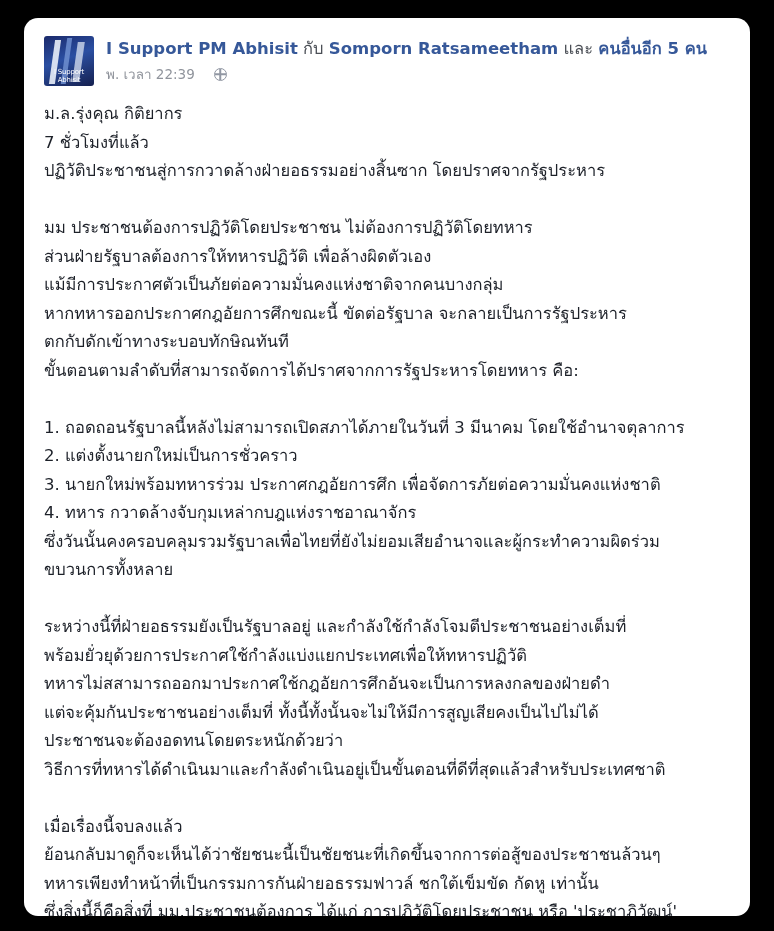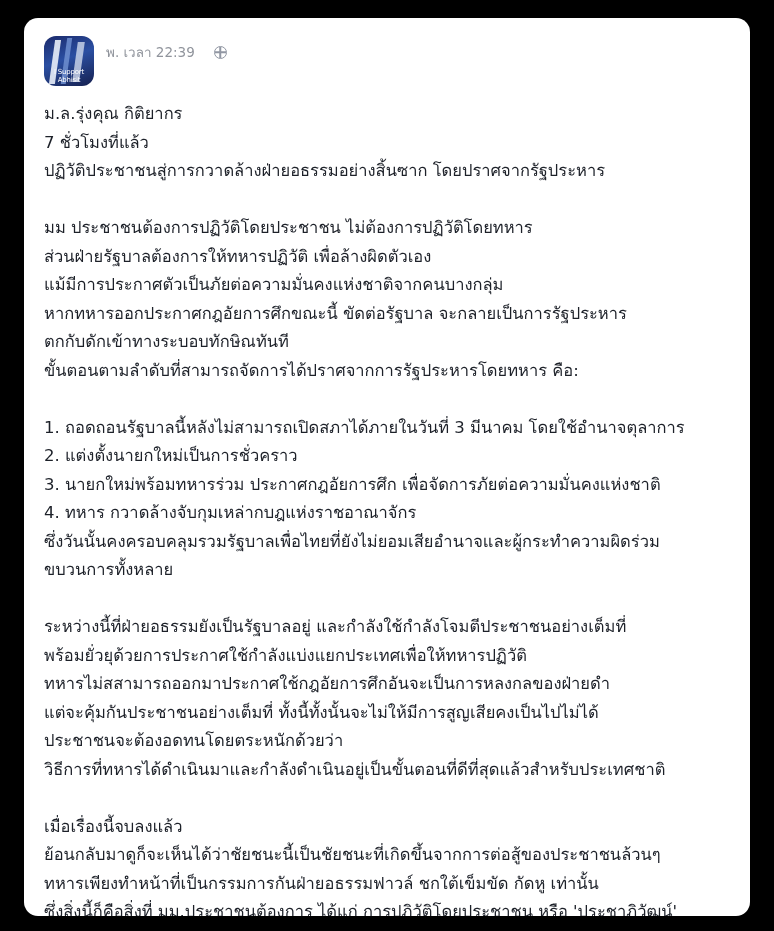--- a/index.html
+++ b/index.html
@@ -28,21 +28,21 @@
   .header {
     display: flex;
     align-items: flex-start;
     gap: 12px;
     margin-bottom: 14px;
   }
   .avatar {
     width: 50px;
     height: 50px;
     flex: 0 0 50px;
-    border-radius: 12px;
+    border-radius: 3px;
     background: linear-gradient(160deg, #1b2a6b 0%, #2b4fa2 45%, #15204f 100%);
     position: relative;
     overflow: hidden;
   }
   .avatar .stripe1 {
     position: absolute;
     left: 8px; top: 4px;
     width: 6px; height: 44px;
     background: #e8eef8;
     transform: skewX(-8deg);
@@ -151,20 +151,21 @@
 
   <div class="header">
     <div class="avatar">
       <div class="stripe1"></div>
       <div class="stripe2"></div>
       <div class="stripe3"></div>
       <div class="label">I Support
 Abhisit</div>
     </div>
     <div class="head-text">
+      <div class="title-line"><span class="name">I Support PM Abhisit</span> <span class="conn">กับ</span> <span class="name">Somporn Ratsameetham</span> <span class="conn">และ</span> <span class="others">คนอื่นอีก 5 คน</span></div>
       <div class="meta-line">
         <span>พ. เวลา 22:39</span>
         <span class="globe-icon"></span>
       </div>
     </div>
   </div>
 
   <div class="body-text">ม.ล.รุ่งคุณ กิติยากร
 7 ชั่วโมงที่แล้ว
 ปฏิวัติประชาชนสู่การกวาดล้างฝ่ายอธรรมอย่างสิ้นซาก โดยปราศจากรัฐประหาร

